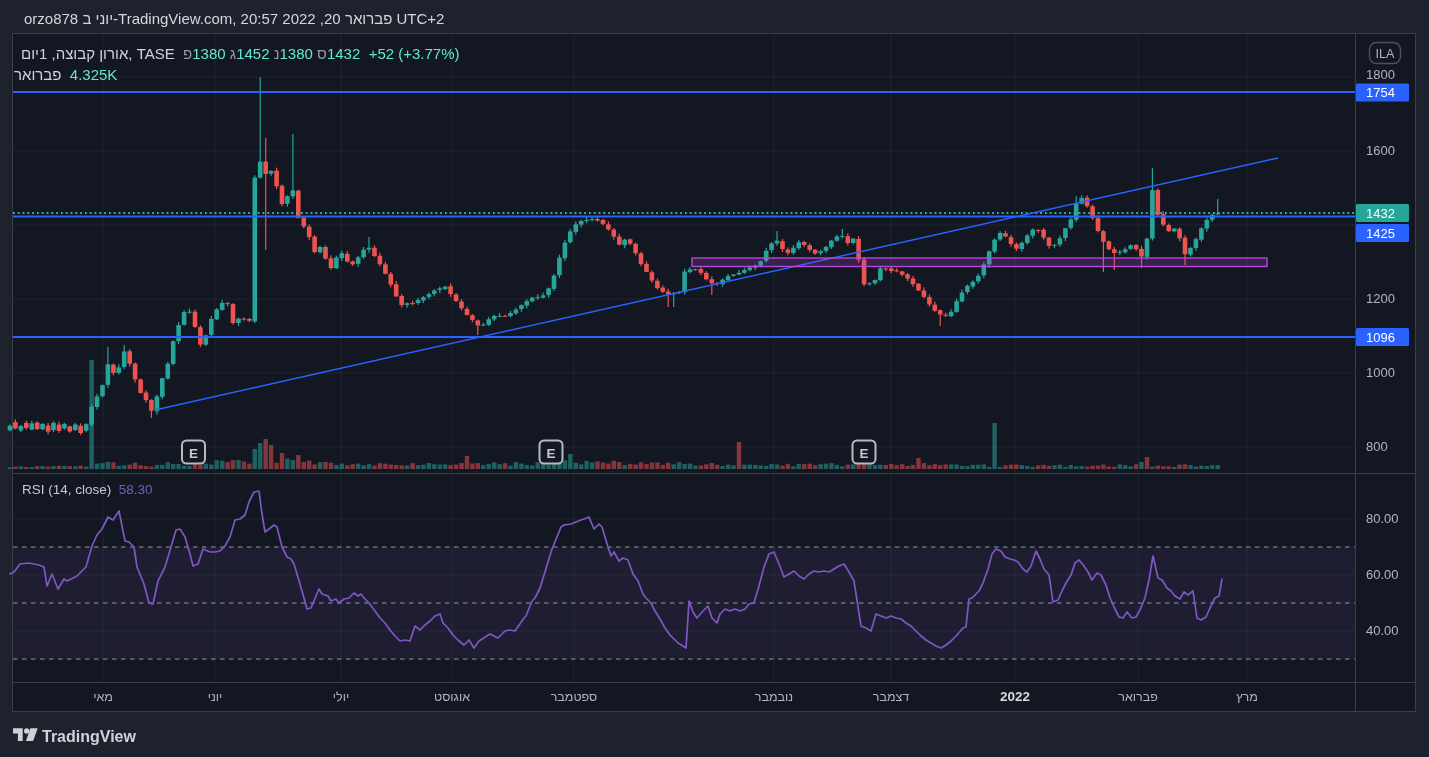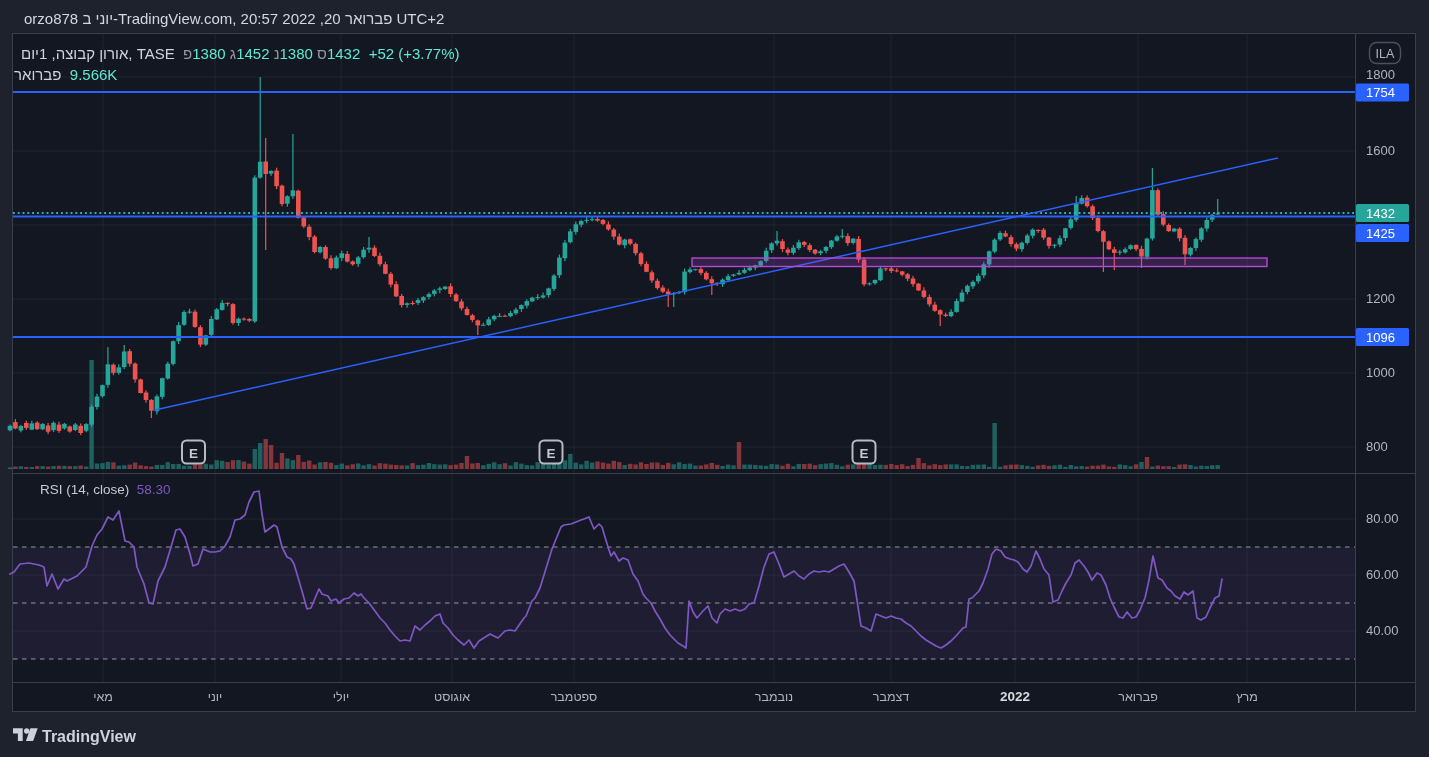--- a/index.html
+++ b/index.html
@@ -748,13 +748,13 @@
     <text x="1247" y="701" font-size="12.5" fill="#b2b5be" text-anchor="middle">מרץ</text>
     <g fill="#ced1d8">
       <path d="M 13 728.3 H 22.7 V 741 H 17.9 V 733.6 H 13 Z"></path>
       <circle cx="26.7" cy="731" r="2.7"></circle>
       <path d="M 30.4 728.3 H 37.7 L 33.1 741 H 25.9 Z"></path>
     </g>
     <text x="42" y="741.5" font-size="16px" font-weight="bold" fill="#d0d3d9">TradingView</text>
   </svg>
 <div class="abs" style="left:24px;top:10px;font-size:15px;color:#d5d7dd;">orzo878 <bdi>ב</bdi> <bdi>יוני</bdi>-TradingView.com, 20:57 2022 ,20 <bdi>פברואר</bdi> UTC+2</div>
 <div class="abs" style="left:21px;top:45px;font-size:15px;color:#d1d4dc;"><bdi>אורון קבוצה, 1יום</bdi>, TASE&nbsp; <bdi class="gray">פ</bdi><span class="teal">1380</span>&nbsp;<bdi class="gray">ג</bdi><span class="teal">1452</span>&nbsp;<bdi class="gray">נ</bdi><span class="teal">1380</span>&nbsp;<bdi class="gray">ס</bdi><span class="teal">1432</span>&nbsp;&nbsp;<span class="teal">+52 (+3.77%)</span></div>
-<div class="abs" style="left:14px;top:66px;font-size:15px;color:#d1d4dc;"><bdi>פברואר</bdi>&nbsp; <span class="teal">9.566K</span></div>
-<div class="abs" style="left:40px;top:482px;font-size:13.5px;color:#c7cad1;">RSI (14, close) <span style="color:#7e57c2">&nbsp;58.30</span></div>
+<div class="abs" style="left:14px;top:66px;font-size:15px;color:#d1d4dc;"><bdi>פברואר</bdi>&nbsp; <span class="teal">4.325K</span></div>
+<div class="abs" style="left:22px;top:482px;font-size:13.5px;color:#c7cad1;">RSI (14, close) <span style="color:#7e57c2">&nbsp;58.30</span></div>
 </body></html>

